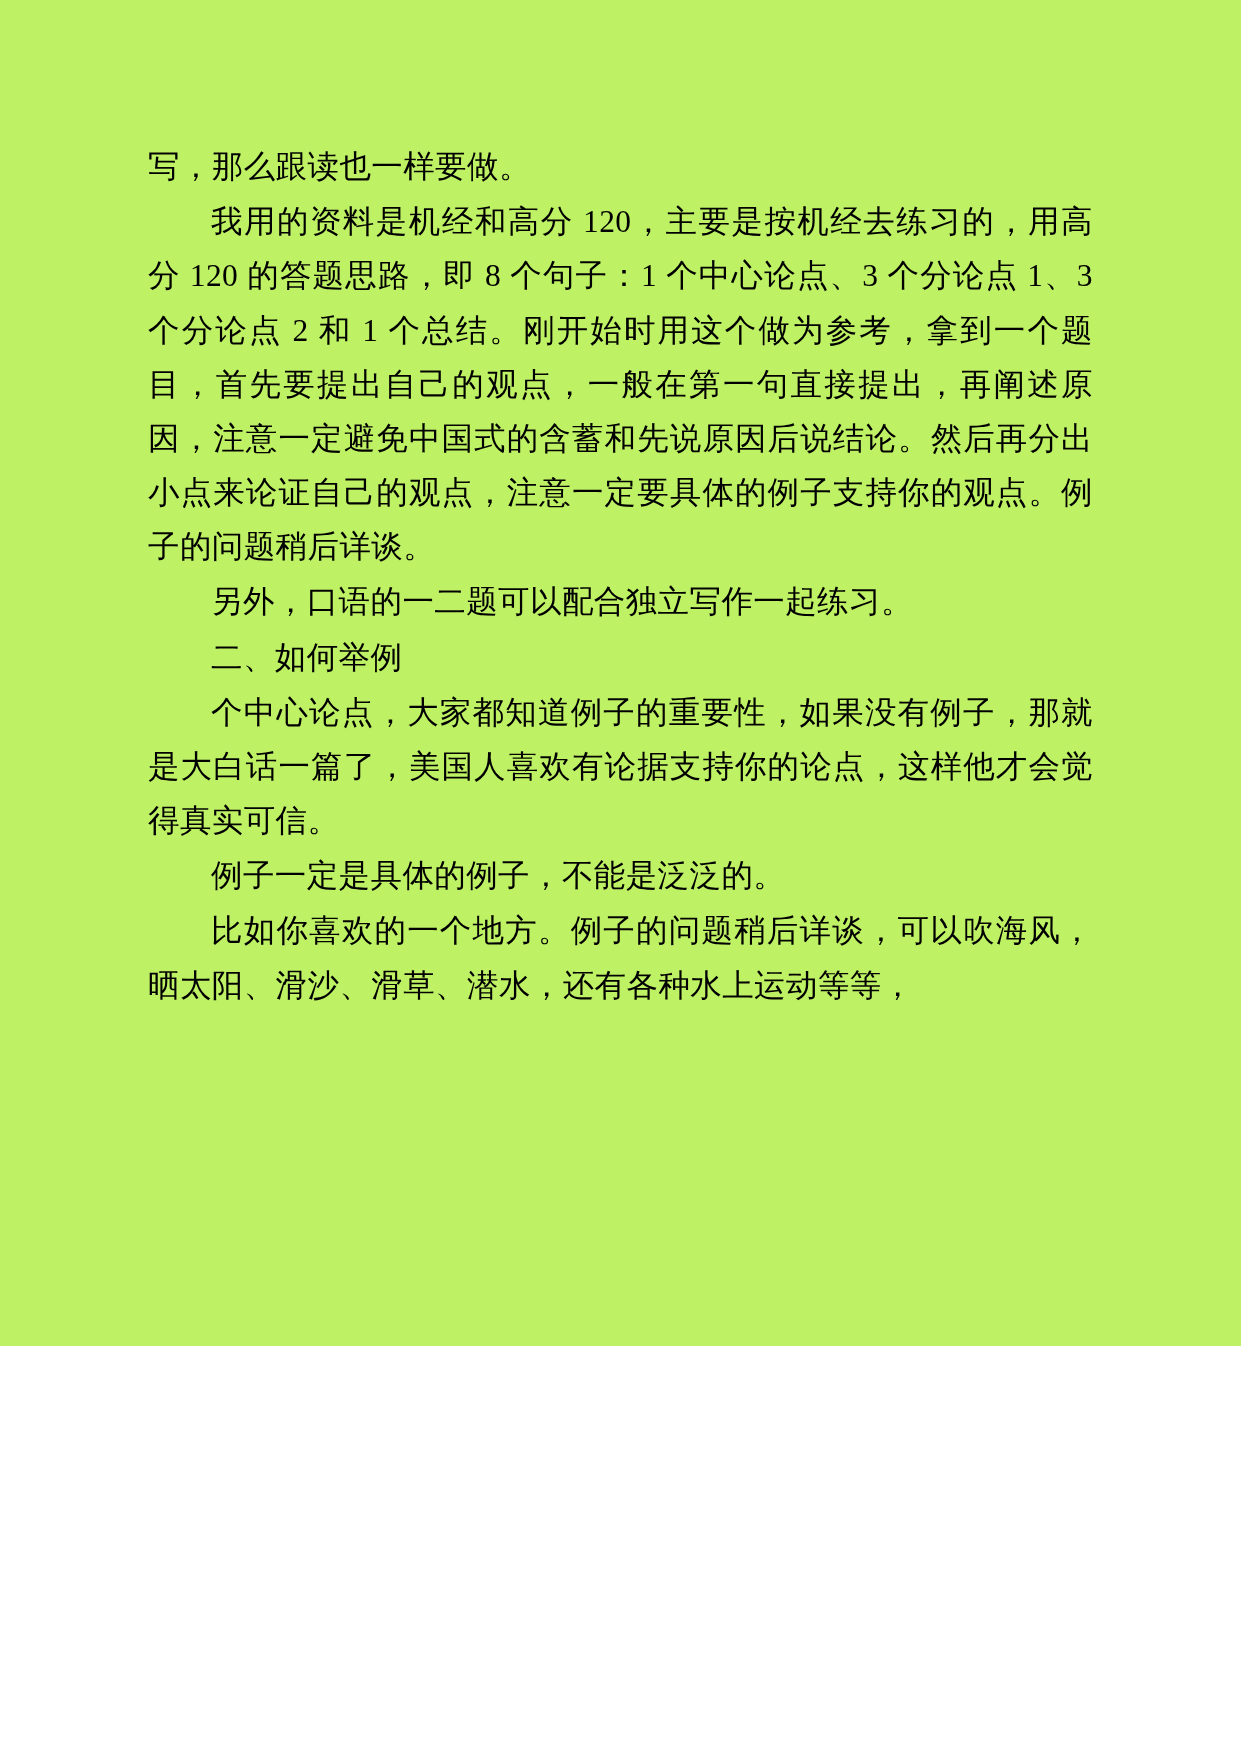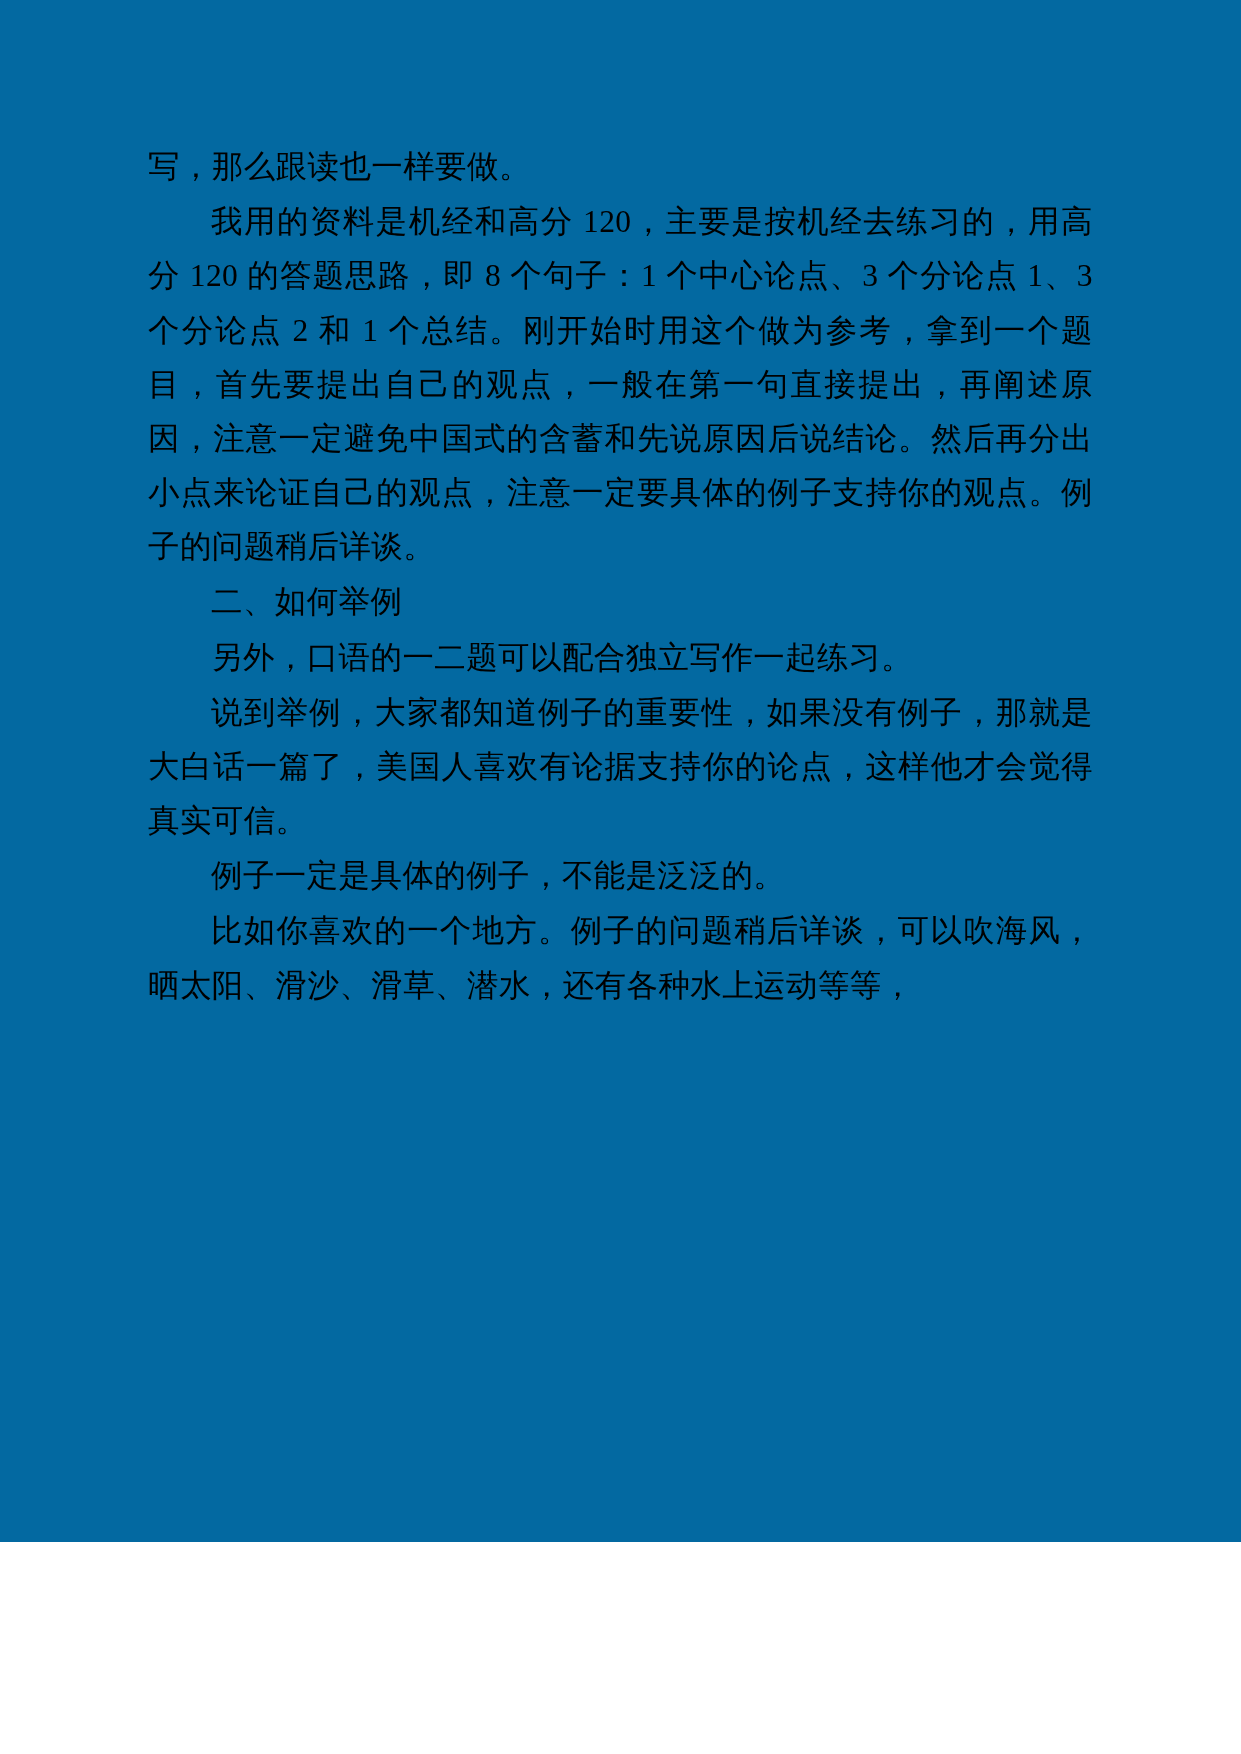--- a/index.html
+++ b/index.html
@@ -9,23 +9,23 @@
   }
   body {
     width: 1241px;
     height: 1754px;
     font-family: "Liberation Serif", "DejaVu Serif", serif;
     color: #000000;
   }
   .page {
     box-sizing: border-box;
     width: 1241px;
-    height: 1542px;
+    height: 1346px;
     padding: 140px 148px 100px 148px;
-    background: #0369a1;
+    background: #bef264;
   }
   .doc-body {
     font-size: 31.5px;
     line-height: 1.72;
     text-align: justify;
     text-justify: inter-ideograph;
     letter-spacing: 0.4px;
   }
   .para {
     margin: 0 0 1px 0;
@@ -35,19 +35,19 @@
     text-indent: 0;
   }
 </style>
 </head>
 <body>
 
 <div class="page">
   <div class="doc-body">
     <p class="para no-indent">写，那么跟读也一样要做。</p>
     <p class="para">我用的资料是机经和高分 120，主要是按机经去练习的，用高分 120 的答题思路，即 8 个句子：1 个中心论点、3 个分论点 1、3 个分论点 2 和 1 个总结。刚开始时用这个做为参考，拿到一个题目，首先要提出自己的观点，一般在第一句直接提出，再阐述原因，注意一定避免中国式的含蓄和先说原因后说结论。然后再分出小点来论证自己的观点，注意一定要具体的例子支持你的观点。例子的问题稍后详谈。</p>
+    <p class="para">另外，口语的一二题可以配合独立写作一起练习。</p>
     <p class="para">二、如何举例</p>
-    <p class="para">另外，口语的一二题可以配合独立写作一起练习。</p>
-    <p class="para">说到举例，大家都知道例子的重要性，如果没有例子，那就是大白话一篇了，美国人喜欢有论据支持你的论点，这样他才会觉得真实可信。</p>
+    <p class="para">个中心论点，大家都知道例子的重要性，如果没有例子，那就是大白话一篇了，美国人喜欢有论据支持你的论点，这样他才会觉得真实可信。</p>
     <p class="para">例子一定是具体的例子，不能是泛泛的。</p>
     <p class="para">比如你喜欢的一个地方。例子的问题稍后详谈，可以吹海风，晒太阳、滑沙、滑草、潜水，还有各种水上运动等等，</p>
   </div>
 </div>
 
 </body></html>

